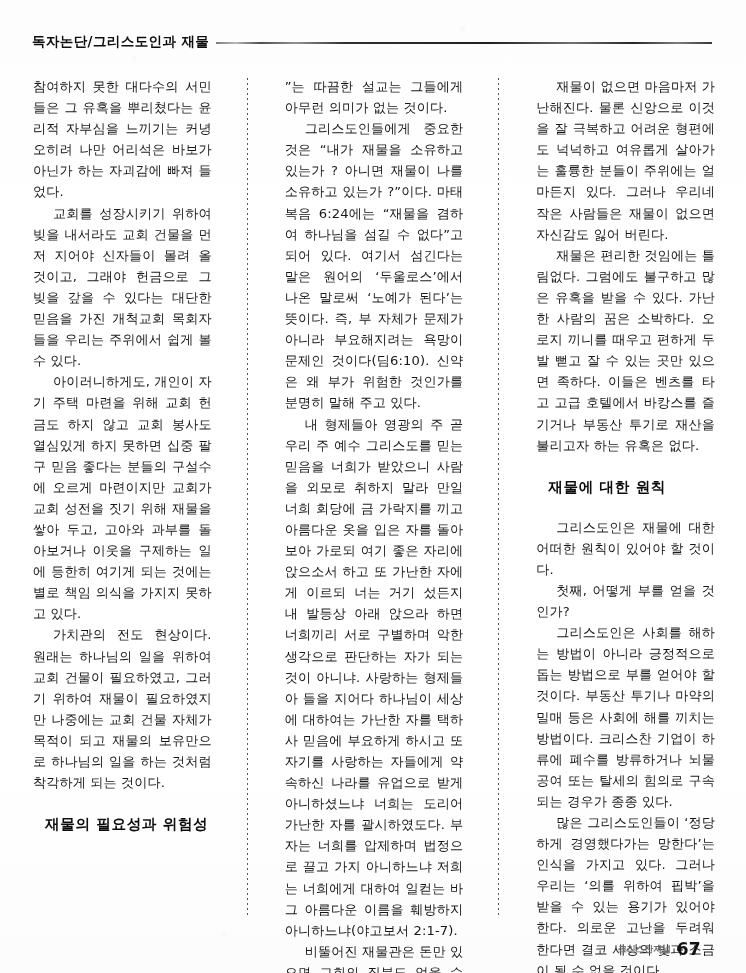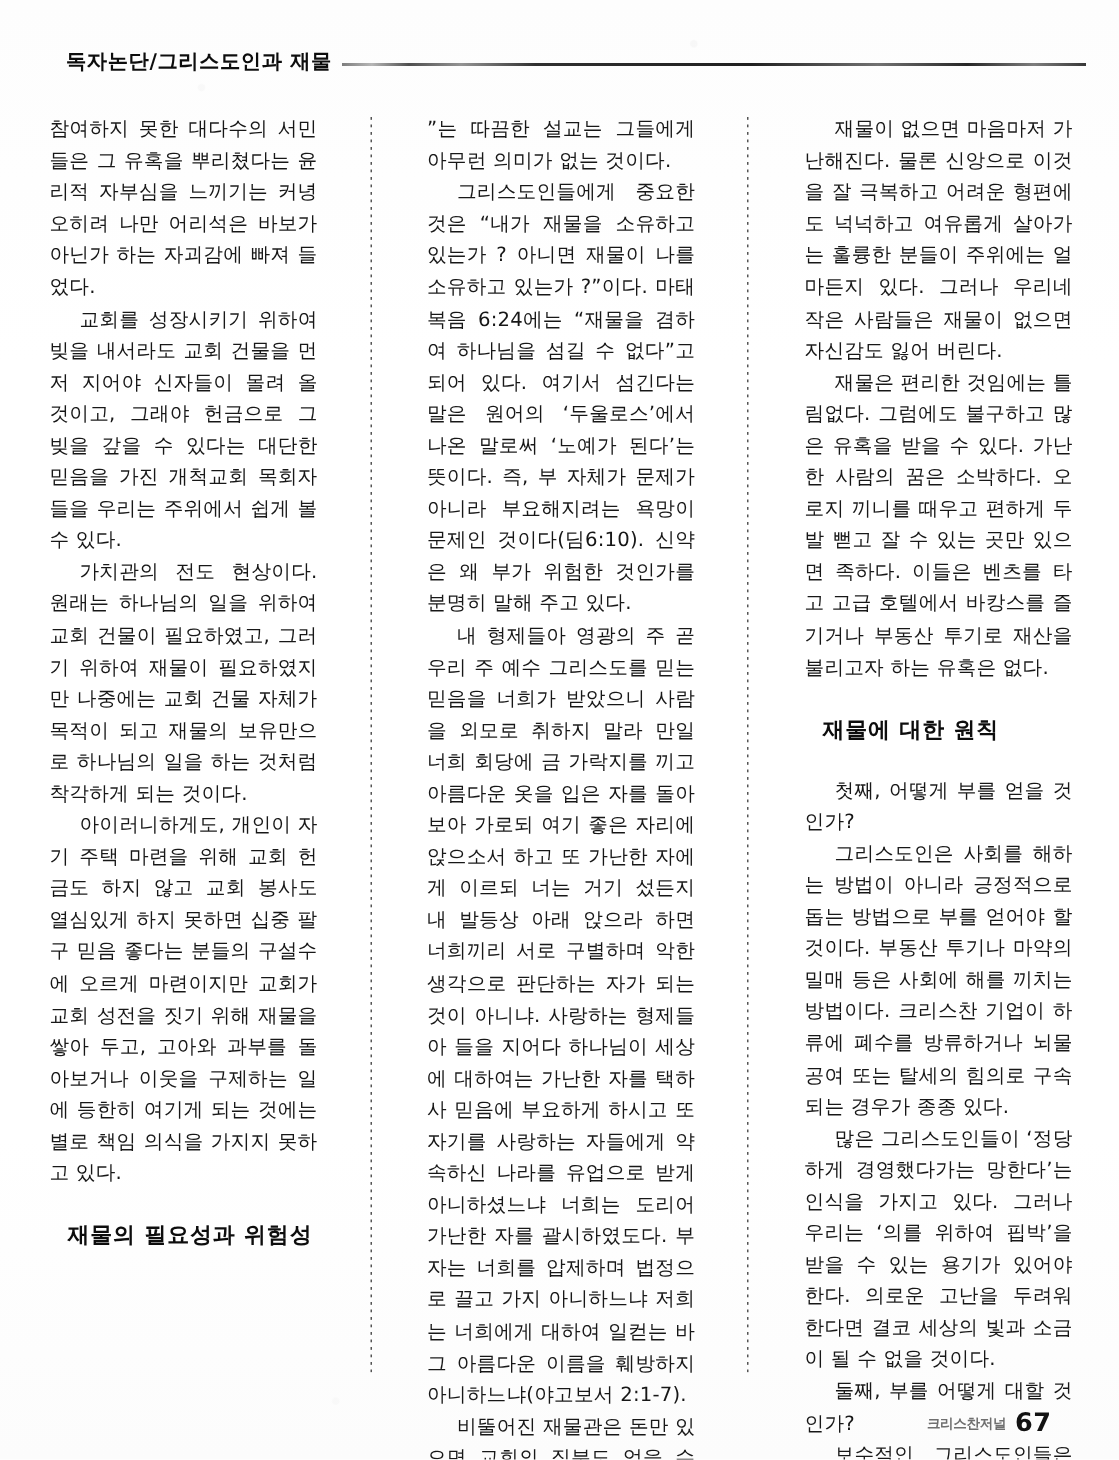--- a/index.html
+++ b/index.html
@@ -26,21 +26,21 @@
       radial-gradient(circle at 18% 6%, rgba(0,0,0,0.018) 0 2px, rgba(0,0,0,0) 3px),
       radial-gradient(circle at 62% 3%, rgba(0,0,0,0.022) 0 2px, rgba(0,0,0,0) 3px),
       radial-gradient(circle at 88% 11%, rgba(0,0,0,0.015) 0 2px, rgba(0,0,0,0) 3px),
       radial-gradient(circle at 30% 96%, rgba(0,0,0,0.014) 0 2px, rgba(0,0,0,0) 3px),
       linear-gradient(180deg, #fdfdfd 0%, #ffffff 25%, #ffffff 78%, #fcfcfc 100%);
   }
 
   
   .masthead {
     position: absolute;
-    left: 44px;
+    left: 32px;
     top: 30px;
     width: 680px;
     height: 24px;
     display: flex;
     align-items: center;
     gap: 7px;
     text-align: center;
   }
   .masthead-title {
     font-size: 13.5px;
@@ -160,22 +160,22 @@
   <div class="masthead">
     <div class="masthead-title">독자논단/그리스도인과 재물</div>
     <div class="masthead-rule"></div>
   </div>
 
   <div class="columns">
 
     <div class="column" id="column-1">
         <div class="para no-indent">참여하지 못한 대다수의 서민들은 그 유혹을 뿌리쳤다는 윤리적 자부심을 느끼기는 커녕 오히려 나만 어리석은 바보가 아닌가 하는 자괴감에 빠져 들었다.</div>
         <div class="para">교회를 성장시키기 위하여 빚을 내서라도 교회 건물을 먼저 지어야 신자들이 몰려 올 것이고, 그래야 헌금으로 그 빚을 갚을 수 있다는 대단한 믿음을 가진 개척교회 목회자들을 우리는 주위에서 쉽게 볼 수 있다.</div>
+        <div class="para">아이러니하게도, 개인이 자기 주택 마련을 위해 교회 헌금도 하지 않고 교회 봉사도 열심있게 하지 못하면 십중 팔구 믿음 좋다는 분들의 구설수에 오르게 마련이지만 교회가 교회 성전을 짓기 위해 재물을 쌓아 두고, 고아와 과부를 돌아보거나 이웃을 구제하는 일에 등한히 여기게 되는 것에는 별로 책임 의식을 가지지 못하고 있다.</div>
         <div class="para">가치관의 전도 현상이다. 원래는 하나님의 일을 위하여 교회 건물이 필요하였고, 그러기 위하여 재물이 필요하였지만 나중에는 교회 건물 자체가 목적이 되고 재물의 보유만으로 하나님의 일을 하는 것처럼 착각하게 되는 것이다.</div>
-        <div class="para">아이러니하게도, 개인이 자기 주택 마련을 위해 교회 헌금도 하지 않고 교회 봉사도 열심있게 하지 못하면 십중 팔구 믿음 좋다는 분들의 구설수에 오르게 마련이지만 교회가 교회 성전을 짓기 위해 재물을 쌓아 두고, 고아와 과부를 돌아보거나 이웃을 구제하는 일에 등한히 여기게 되는 것에는 별로 책임 의식을 가지지 못하고 있다.</div>
         <div class="subhead">재물의 필요성과 위험성</div>
       </div>
 
     <div class="col-gap">
       <div class="col-rule"></div>
     </div>
 
     <div class="column" id="column-2">
         <div class="para no-indent">”는 따끔한 설교는 그들에게 아무런 의미가 없는 것이다.</div>
         <div class="para">그리스도인들에게 중요한 것은 “내가 재물을 소유하고 있는가 ? 아니면 재물이 나를 소유하고 있는가 ?”이다. 마태복음 6:24에는 “재물을 겸하여 하나님을 섬길 수 없다”고 되어 있다.  여기서 섬긴다는 말은 원어의 ‘두울로스’에서 나온 말로써 ‘노예가 된다’는 뜻이다. 즉, 부 자체가 문제가 아니라 부요해지려는 욕망이 문제인 것이다(딤6:10). 신약은 왜 부가 위험한 것인가를 분명히 말해 주고 있다.</div>
@@ -184,20 +184,21 @@
       </div>
 
     <div class="col-gap">
       <div class="col-rule"></div>
     </div>
 
     <div class="column" id="column-3">
         <div class="para">재물이 없으면 마음마저 가난해진다. 물론 신앙으로 이것을 잘 극복하고 어려운 형편에도 넉넉하고 여유롭게 살아가는 훌륭한 분들이 주위에는 얼마든지 있다. 그러나 우리네 작은 사람들은 재물이 없으면 자신감도 잃어 버린다.</div>
         <div class="para">재물은 편리한 것임에는 틀림없다. 그럼에도 불구하고 많은 유혹을 받을 수 있다. 가난한 사람의 꿈은 소박하다. 오로지 끼니를 때우고 편하게 두발 뻗고 잘 수 있는 곳만 있으면 족하다. 이들은 벤츠를 타고 고급 호텔에서 바캉스를 즐기거나 부동산 투기로 재산을 불리고자 하는 유혹은 없다.</div>
         <div class="subhead">재물에 대한 원칙</div>
+        <div class="para">그리스도인은 재물에 대한 어떠한 원칙이 있어야 할 것이다.</div>
         <div class="para">첫째, 어떻게 부를 얻을 것인가?</div>
         <div class="para">그리스도인은 사회를 해하는 방법이 아니라 긍정적으로 돕는 방법으로 부를 얻어야 할 것이다. 부동산 투기나 마약의 밀매 등은 사회에 해를 끼치는 방법이다. 크리스찬 기업이 하류에 폐수를 방류하거나 뇌물 공여 또는 탈세의 힘의로 구속되는 경우가 종종 있다.</div>
         <div class="para">많은 그리스도인들이 ‘정당하게 경영했다가는 망한다’는 인식을 가지고 있다. 그러나 우리는 ‘의를 위하여 핍박’을 받을 수 있는 용기가 있어야 한다. 의로운 고난을 두려워 한다면 결코 세상의 빛과 소금이 될 수 없을 것이다.</div>
         <div class="para">둘째, 부를 어떻게 대할 것인가?</div>
         <div class="para">보수적인 그리스도인들은 부를 혐오스럽게 대하여 극도의 내핍생활을 하는 자들도 많이 있다. 이것은 부를 하나님의 축복으로 보지 않는 것이다.</div>
       </div>
   </div>
 
   <div class="footer">
     <div class="footer-logo">크리스찬저널</div>

